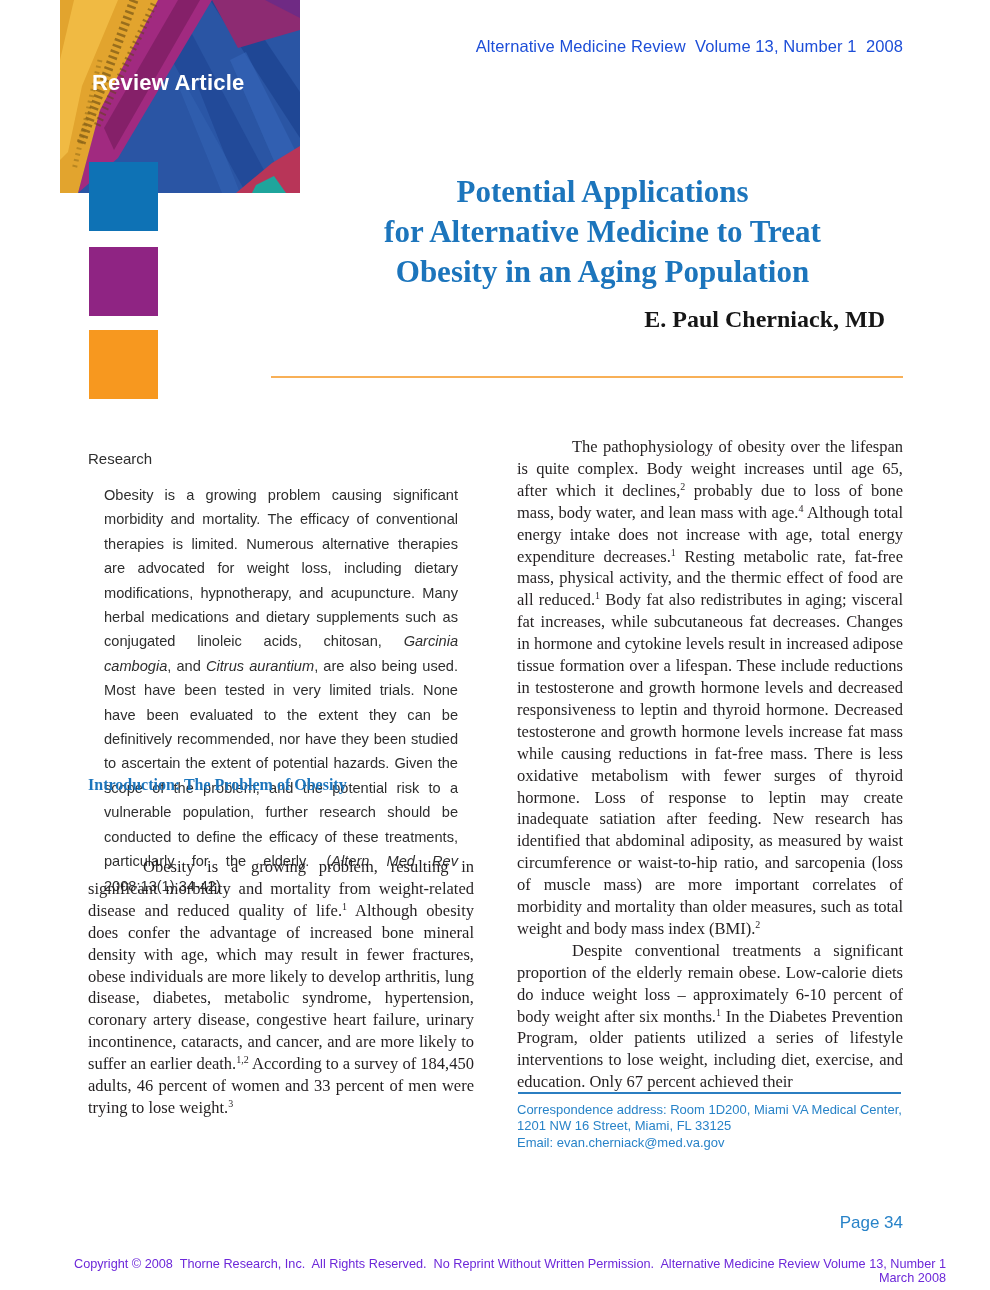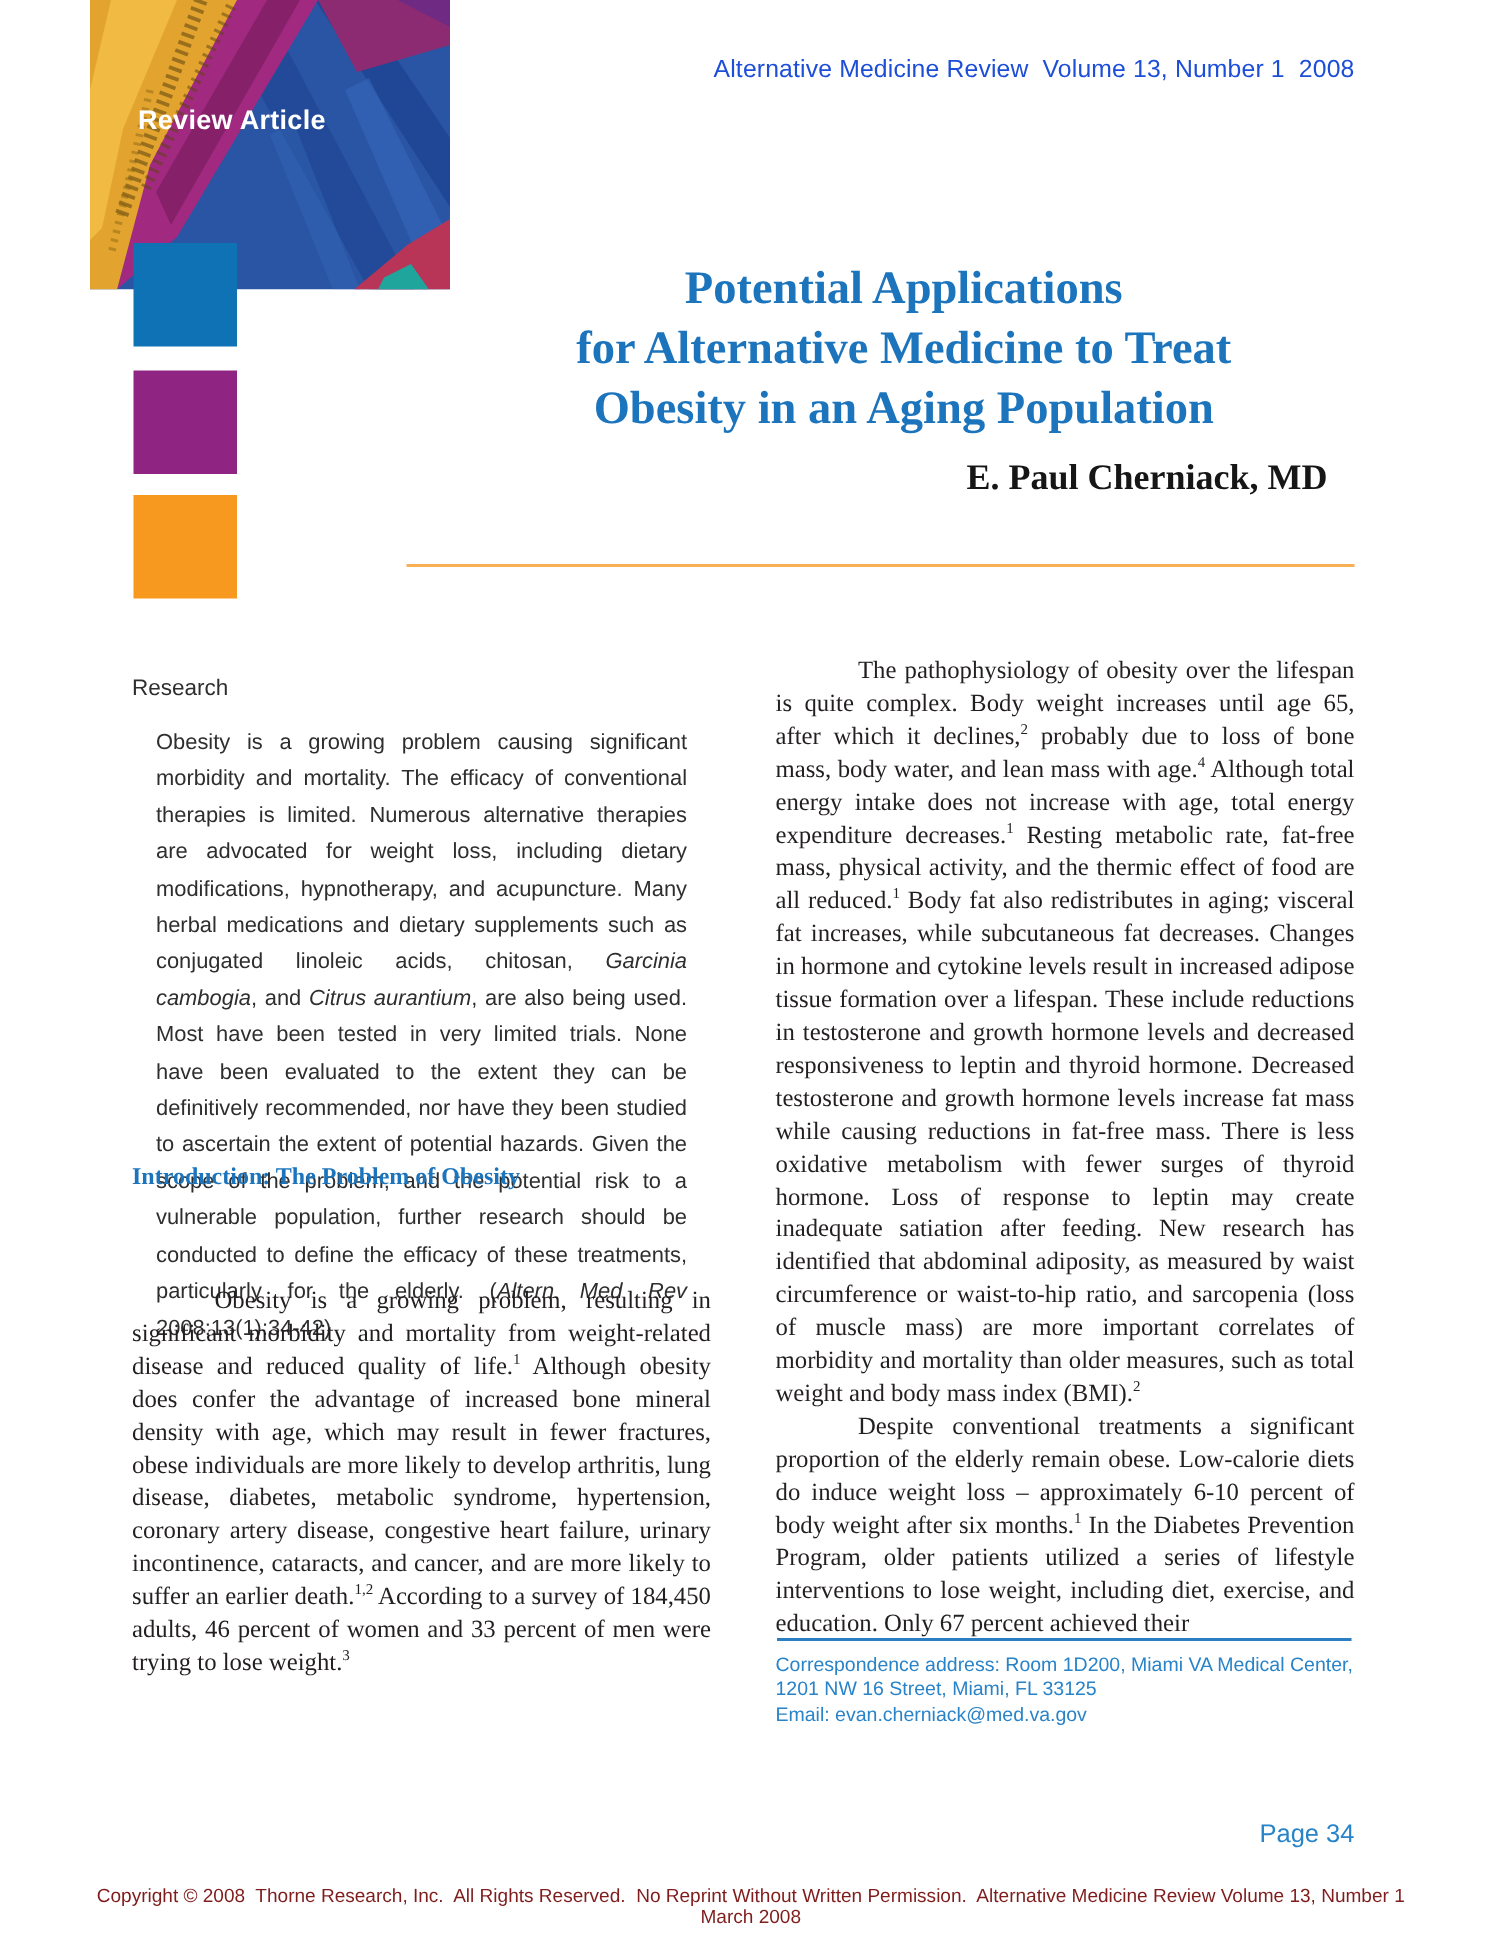--- a/index.html
+++ b/index.html
@@ -14,21 +14,21 @@
     top:37px;right:87px;
     font-family:"Liberation Sans",sans-serif;font-size:16.5px;
     color:#1d4ed8;white-space:pre-wrap;letter-spacing:0.1px;
   }
 
   
   .cover-art{left:60px;top:0;width:240px;height:193px;}
   .cover-art svg{display:block;}
   .review-banner{
     left:92px;top:70px;
-    font-family:"Liberation Sans",sans-serif;font-weight:bold;font-size:18px;
+    font-family:"Liberation Sans",sans-serif;font-weight:bold;font-size:22px;
     color:#ffffff;letter-spacing:0.2px;
   }
 
   
   .sq{left:89px;width:69px;height:69px;}
   .sq-blue{top:162px;background:#0e72b5;}
   .sq-purple{top:247px;background:#8f2483;}
   .sq-orange{top:330px;background:#f7981f;}
 
   
@@ -78,22 +78,22 @@
     color:#2883c8;
   }
   .footnote p{margin:0;}
 
   
   .page-number{
     top:1213px;right:87px;
     font-family:"Liberation Sans",sans-serif;font-size:17px;color:#2883c8;
   }
   .copyright-line{
-    left:55px;right:44px;top:1257px;text-align:center;
-    font-family:"Liberation Sans",sans-serif;font-size:12.7px;color:#7f1d1d;
+    left:55px;right:44px;top:1257px;text-align:right;
+    font-family:"Liberation Sans",sans-serif;font-size:12.7px;color:#6d28d9;
     white-space:pre-wrap;
   }
   .italic{font-style:italic;}
 </style>
 </head>
 <body>
 
 <div class="abs journal-header">Alternative Medicine Review  Volume 13, Number 1  2008</div>
 
 <div class="abs cover-art">

